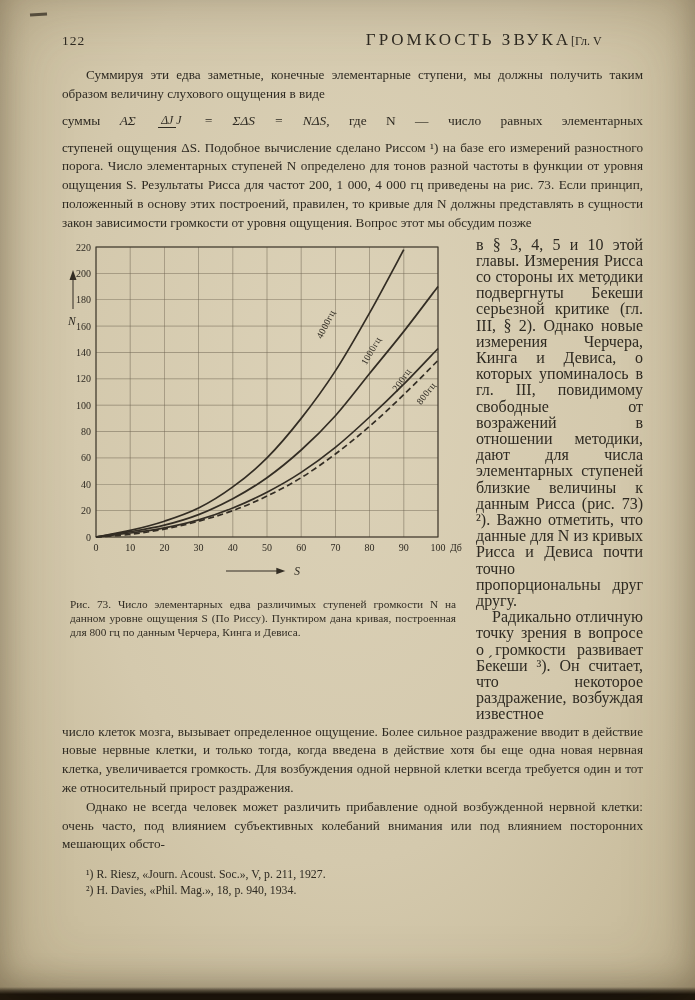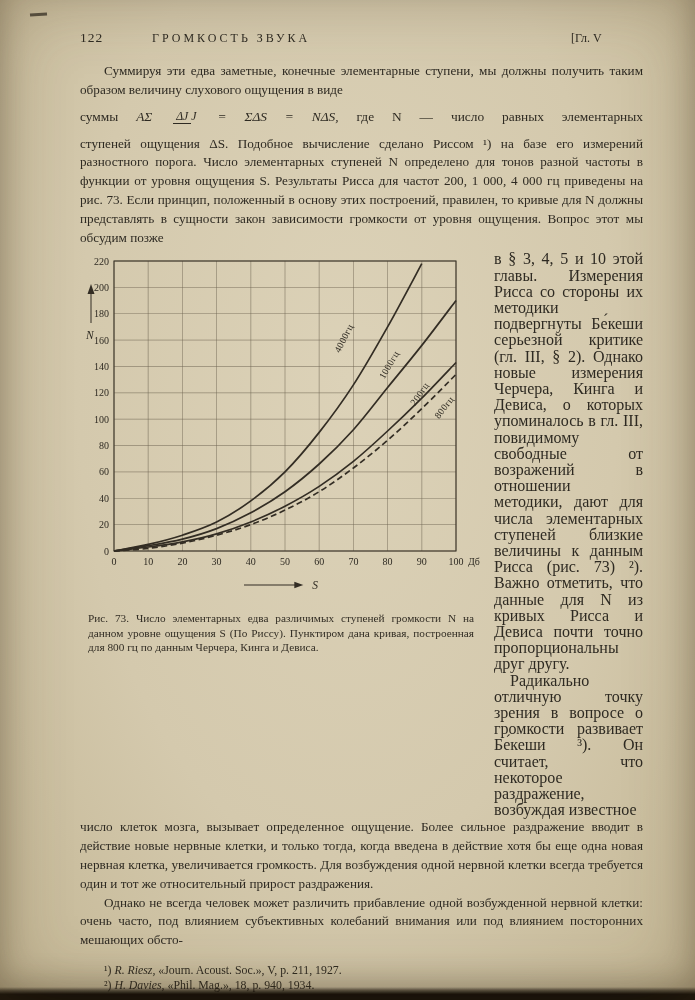--- a/index.html
+++ b/index.html
@@ -1,43 +1,43 @@
 <!DOCTYPE html>
 <html lang="ru"><head>
 <meta charset="utf-8">
 <style>
   *{margin:0;padding:0;box-sizing:border-box}
   html,body{width:695px;height:1000px;overflow:hidden}
   body{font-family:"Liberation Serif","DejaVu Serif",serif;background:#b4a88c}
   .page{position:relative;width:695px;height:1000px;overflow:hidden;
     background:radial-gradient(ellipse at 50% 38%, #dcd2b8 0%, #d4c9ad 55%, #c3b694 100%);
-    color:#2e2a22;padding:30px 52px 0 80px}
+    color:#2e2a22;padding:30px 52px 0 62px}
   .page::after{content:"";position:absolute;inset:0;pointer-events:none;
     box-shadow:inset 0 0 70px rgba(80,60,30,.30), inset 0 -18px 28px rgba(40,28,12,.25)}
   .speck{position:absolute;top:13px;left:30px;width:17px;height:3px;background:#3a332a;transform:rotate(-3deg);opacity:.8}
   .header{display:flex;align-items:baseline;font-size:13px;margin-bottom:16px}
   .pagenum{width:72px;font-size:13.5px;letter-spacing:1px}
-  .runtitle{flex:1;text-align:left;font-size:12px;letter-spacing:3px}
+  .runtitle{flex:1;text-align:right;font-size:17px;letter-spacing:3px}
   .chapter{width:72px;font-size:12px}
   .para{font-size:13.2px;line-height:18.8px;text-align:justify;hyphens:auto}
   .indent{text-indent:24px}
   .fline{font-size:13.4px;line-height:32px;text-align:justify;text-align-last:justify;margin:1px 0 2px;white-space:nowrap}
   .ital{font-style:italic}
   .frac{display:inline-flex;flex-direction:row;align-items:center;vertical-align:middle;
     font-size:11.8px;line-height:1.1;margin:0 3px;position:relative;top:-1px}
   .frac .num{border-bottom:1px solid #2e2a22;padding:0 3px}
   .fig-row{display:flex;margin-top:4px}
   .fig-col{width:402px;flex:none}
   .txt-col{flex:1;padding-left:12px}
   .txt-col .para{font-size:16px;line-height:16.2px}
   .txt-col .indent{text-indent:16px}
   .caption{font-size:11.3px;line-height:14.4px;text-align:justify;margin-top:8px;padding:0 8px;color:#332e25}
   .cont{margin-top:0}
   .footnotes{margin-top:13px;font-size:11.8px;line-height:15.4px;padding-left:24px}
-  .fn .author{font-style:italic}
+  .fn .author{}
   .chart{display:block}
   .chart text{font-family:"Liberation Serif","DejaVu Serif",serif;fill:#2e2a22}
   .chart .tick{font-size:10px}
   .chart .grid{stroke:#6f6453;stroke-width:.6;opacity:.85}
   .chart .frame{stroke:#3e382d;stroke-width:1.1;fill:none}
   .chart .curve{stroke:#332d24;stroke-width:1.7;fill:none}
   .chart .dashed{stroke-dasharray:6 3.5}
   .chart .clabel{font-size:9.5px;letter-spacing:.4px}
   .chart .axis-label{font-size:11.5px;font-style:italic}
   .bottom-band{position:absolute;left:0;right:0;bottom:0;height:13px;

